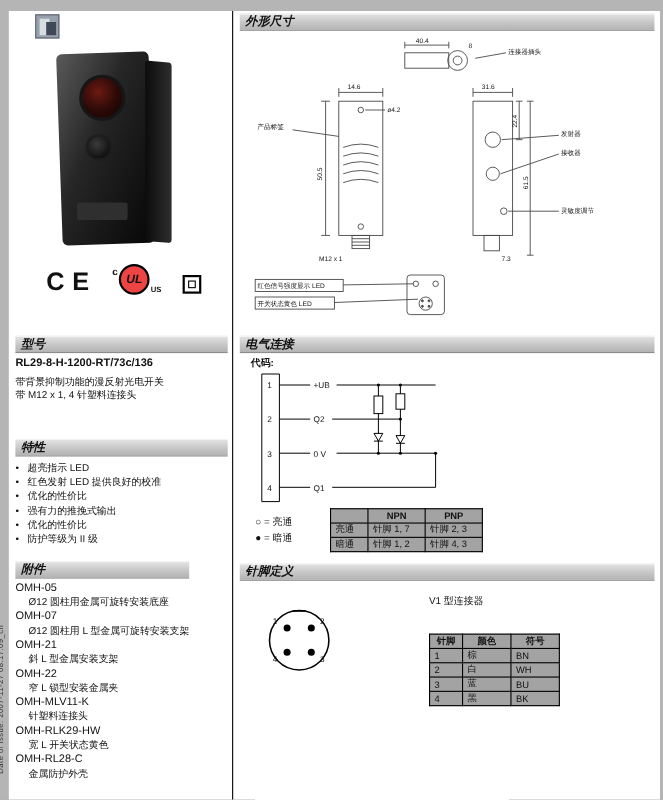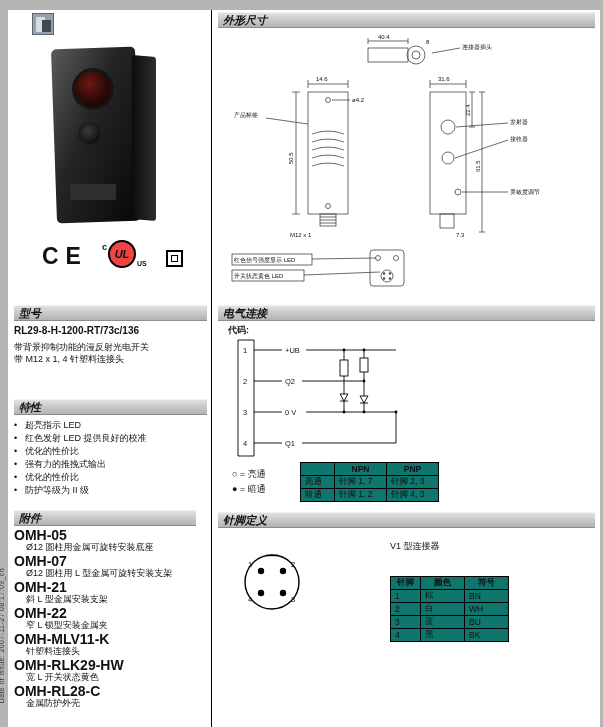--- a/index.html
+++ b/index.html
@@ -9,23 +9,23 @@
   .abs { position:absolute; }
   .divider { position:absolute; left:211px; top:10px; width:1px; height:717px; background:#000; }
   .sec-header { background:linear-gradient(180deg,#e2e2e2 0%,#c6c6c6 55%,#b3b3b3 100%);
     border-top:1px solid #f2f2f2; border-bottom:1px solid #8c8c8c;
     font-weight:bold; font-size:11px; height:16px; line-height:14px; padding:0 5px;font-style:italic; }
   .model-number { font-weight:bold; font-size:10px; }
   .body-text { font-size:9px; line-height:12.5px; }
   .feat { display:flex; font-size:9px; line-height:13px; }
   .feat .bullet { width:11px; }
   .acc { margin-bottom:2px; }
-  .acc-code { font-weight:bold; font-size:14px; line-height:12px; }
+  .acc-code { font-weight:normal; font-size:10px; line-height:12px; }
   .acc-desc { font-size:9px; line-height:12px;padding-left:12px; }
-  table.mini { border-collapse:collapse; font-size:8.5px; background:#0f766e; }
+  table.mini { border-collapse:collapse; font-size:8.5px; background:#a3a3a3; }
   table.mini th, table.mini td { border:1px solid #000; padding:0 4px; height:13px; white-space:nowrap; }
   table.mini th { font-weight:bold; text-align:center; }
   .legend-row { font-size:9px; line-height:15px; }
   .side-note { position:absolute; left:-2px; top:568px; writing-mode:vertical-rl; transform:rotate(180deg);
     font-size:7px; color:#333; letter-spacing:0.4px; }
   .ce-text { font-size:23px; font-weight:bold; letter-spacing:7px; font-family:"Liberation Sans",sans-serif; }
   .ul-wrap { display:flex; align-items:flex-start; }
   .ul-circle { width:28px; height:28px; border:2.5px solid #000; border-radius:50%;
     display:flex; align-items:center; justify-content:center; background:#ef4444; }
   .ul-letters { font-weight:bold; font-style:italic; font-size:11px; }
@@ -105,21 +105,21 @@
     <div class="feat">
         <span class="bullet">•</span>
         <span>优化的性价比</span>
       </div>
     <div class="feat">
         <span class="bullet">•</span>
         <span>防护等级为 II 级</span>
       </div>
   </div>
 
-  <div class="abs sec-header" style="left:14px;top:510px;width:182px;">附件</div>
+  <div class="abs sec-header" style="left:14px;top:510px;width:158px;">附件</div>
   <div class="abs" style="left:14px;top:529px;width:195px;">
     <div class="acc">
       <div class="acc-code">OMH-05</div>
       <div class="acc-desc">Ø12 圆柱用金属可旋转安装底座</div>
     </div>
     <div class="acc">
       <div class="acc-code">OMH-07</div>
       <div class="acc-desc">Ø12 圆柱用 L 型金属可旋转安装支架</div>
     </div>
     <div class="acc">

